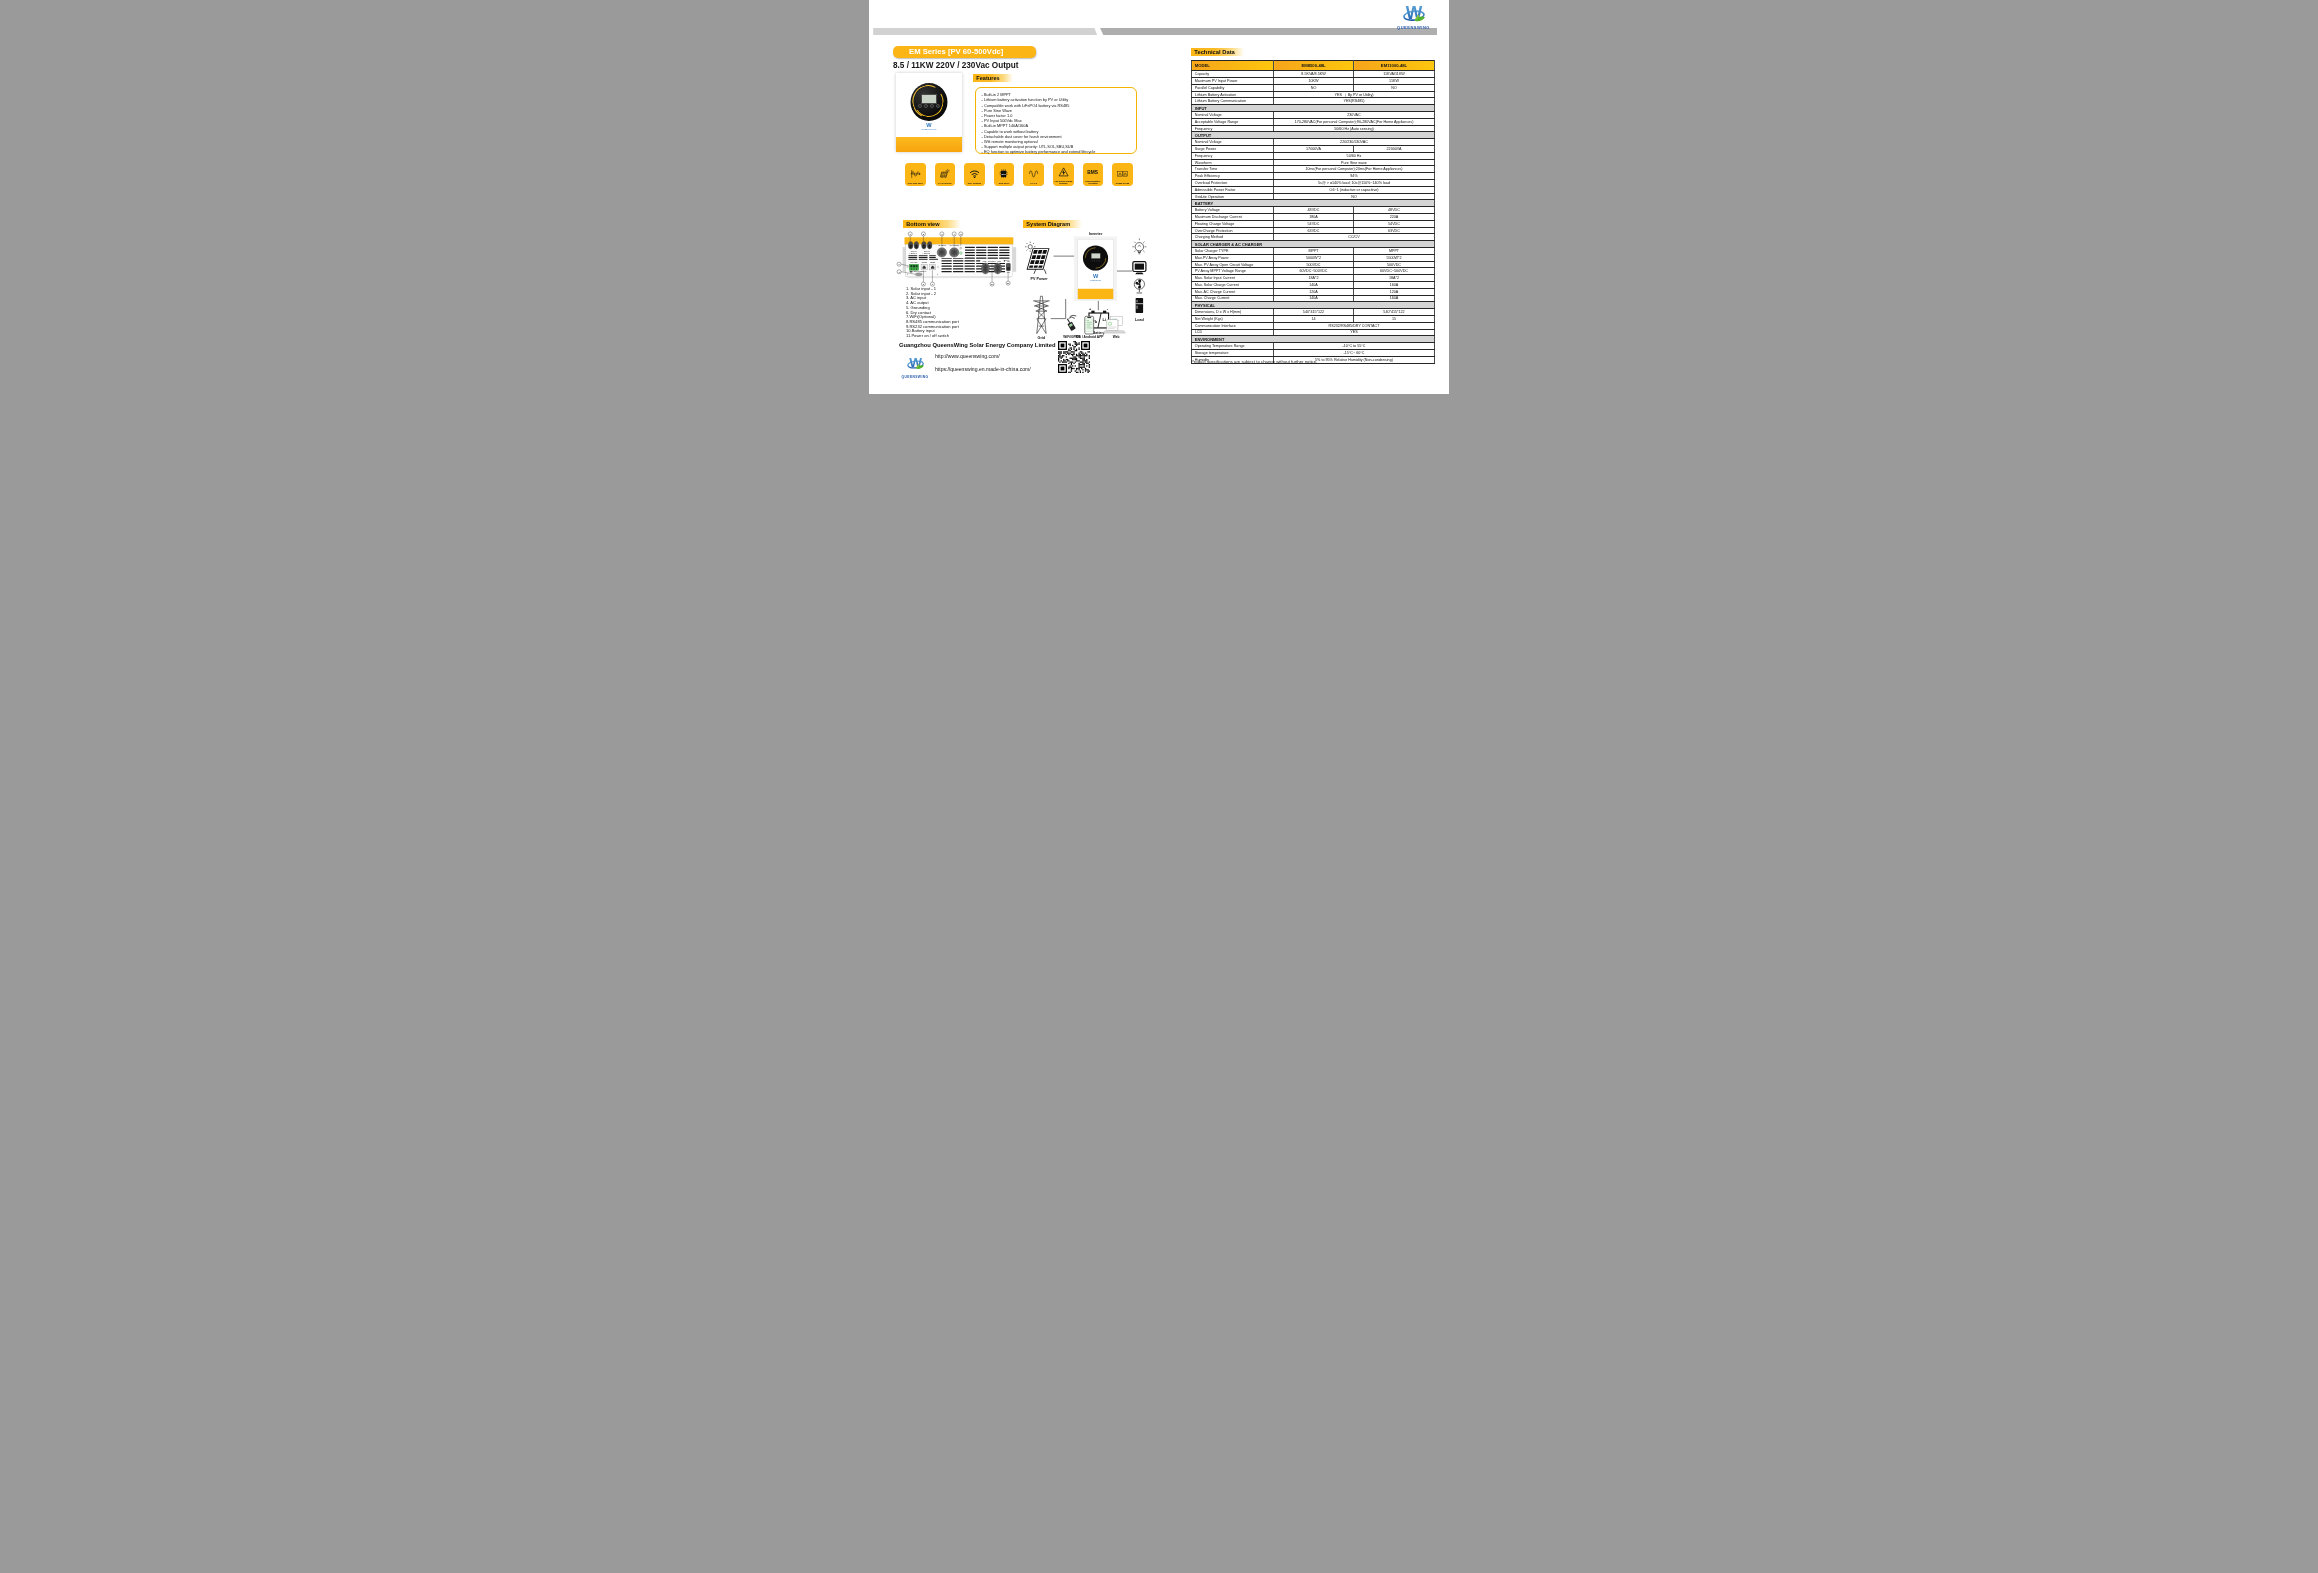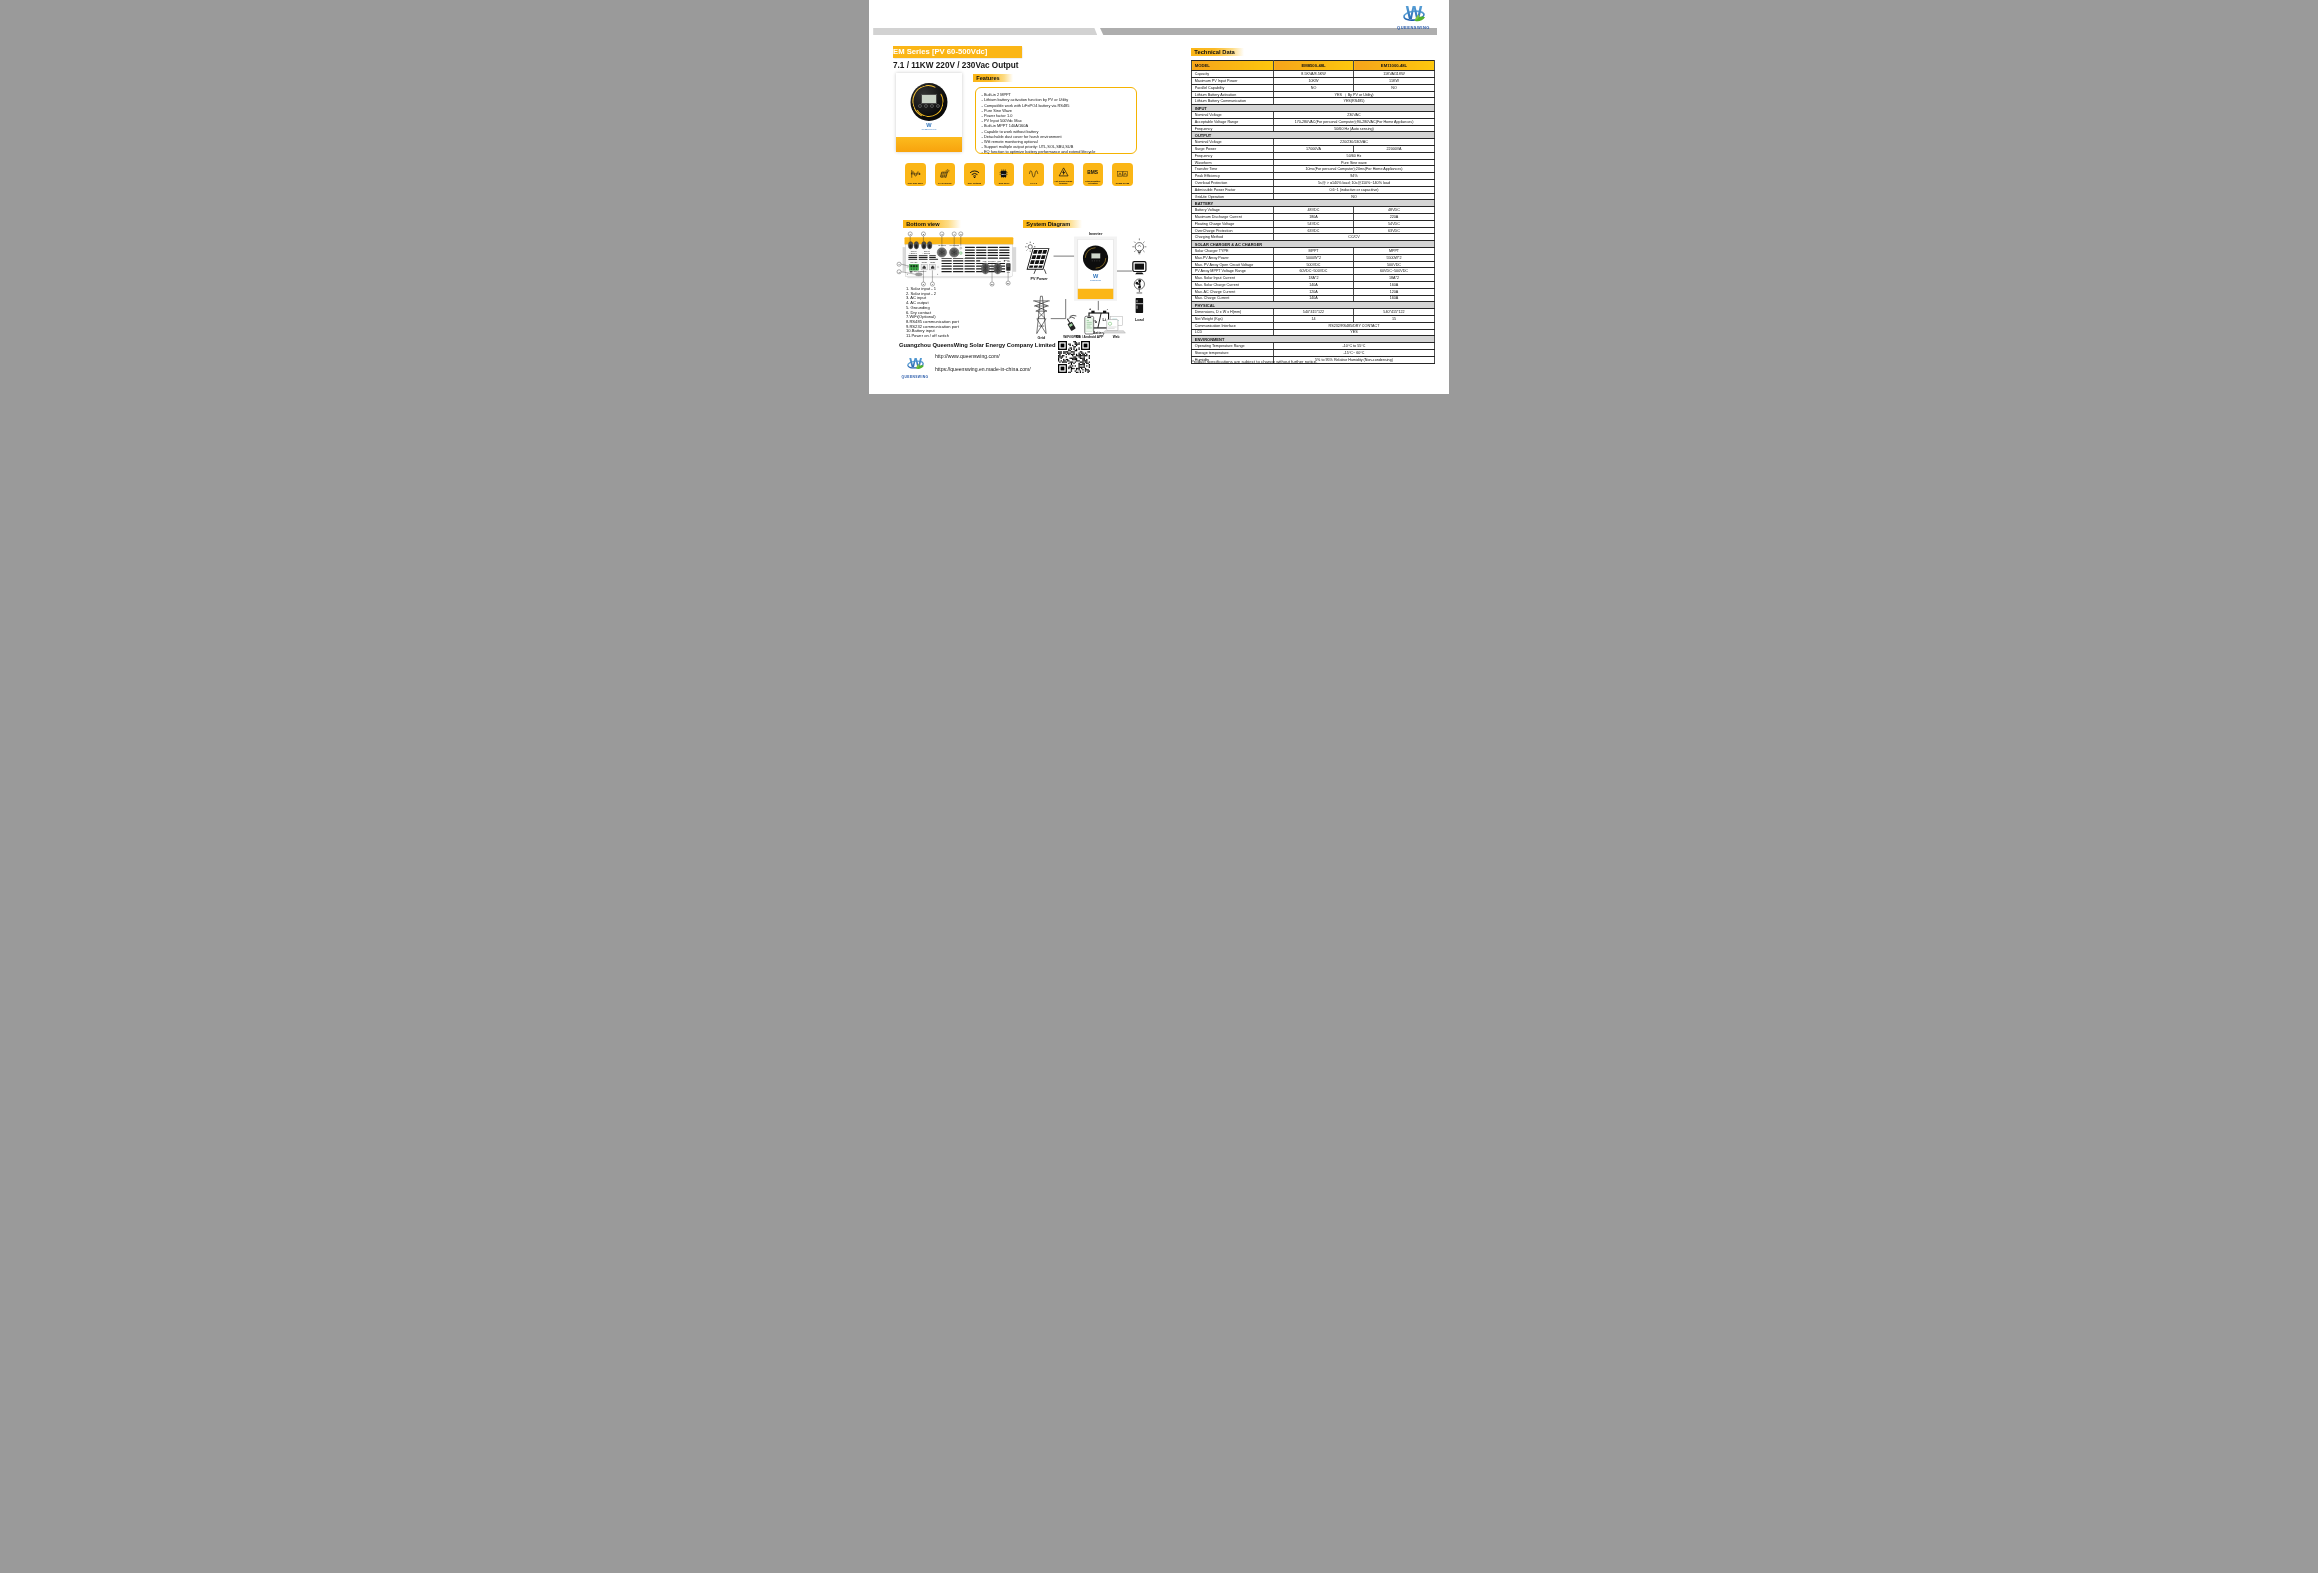--- a/index.html
+++ b/index.html
@@ -9,23 +9,23 @@
   
   .banner-l{position:absolute;left:4.2px;top:28px;width:224px;height:7px;background:#D2D2D2;
             clip-path:polygon(0 0,calc(100% - 2.8px) 0,100% 100%,0 100%);}
   .banner-r{position:absolute;left:231px;top:28px;width:337px;height:7px;background:#AEAEAE;
             clip-path:polygon(0 0,100% 0,100% 100%,3.3px 100%);}
   
   .logo-tr{position:absolute;right:12px;top:1.4px;width:47px;text-align:center;}
   .logo-tr svg{width:40px;height:24px;display:block;margin:0 auto;}
   .logo-name{font-size:4px;font-weight:bold;color:#2457A8;letter-spacing:0.5px;}
   
-  .em-badge{position:absolute;left:24px;top:46px;width:129px;height:12px;border-radius:0;
+  .em-badge{position:absolute;left:24px;top:46px;width:143px;height:12px;border-radius:5px;
             background:#FBB616;color:#fff;font-weight:bold;font-size:7.7px;line-height:12px;
-            padding-left:0;box-sizing:border-box;box-shadow:0.5px 0.9px 1.4px rgba(0,0,0,.25);}
+            padding-left:16px;box-sizing:border-box;box-shadow:0.5px 0.9px 1.4px rgba(0,0,0,.25);}
   .subtitle{position:absolute;left:24px;top:61px;font-size:8.2px;font-weight:bold;color:#161616;}
   
   .hd-bar{position:absolute;height:8px;line-height:8px;padding-left:3.3px;font-weight:bold;font-size:5.6px;color:#0d0d0d;
           background:linear-gradient(90deg,#FBB616 0%,#FBBA25 45%,#FDDC86 78%,rgba(255,255,255,0) 100%);}
   .hd-features{left:104px;top:74px;width:37px;}
   .hd-bottomview{left:34px;top:220px;width:55px;}
   .hd-sys{left:154px;top:220px;width:56px;}
   .hd-tech{left:322px;top:48px;width:50px;font-size:5.8px;}
   
   .photo{position:absolute;left:27px;top:73px;width:66px;height:79px;background:#fff;
@@ -107,21 +107,21 @@
   <div class="banner-r"></div>
 
   <div class="logo-tr">
     <svg viewBox="0 0 86 52" width="40" height="24">
         <use href="#qw-logo"></use>
       </svg>
     <div class="logo-name">QUEENSWING</div>
   </div>
 
   <div class="em-badge">EM Series  [PV 60-500Vdc]</div>
-  <div class="subtitle">7.1 / 11KW  220V / 230Vac Output</div>
+  <div class="subtitle">8.5 / 11KW  220V / 230Vac Output</div>
 
   <div class="photo">
     <div class="circle"></div>
     <div class="lcd"></div>
     <div class="btns">
         <i></i>
         <i></i>
         <i></i>
         <i></i>
       </div>

